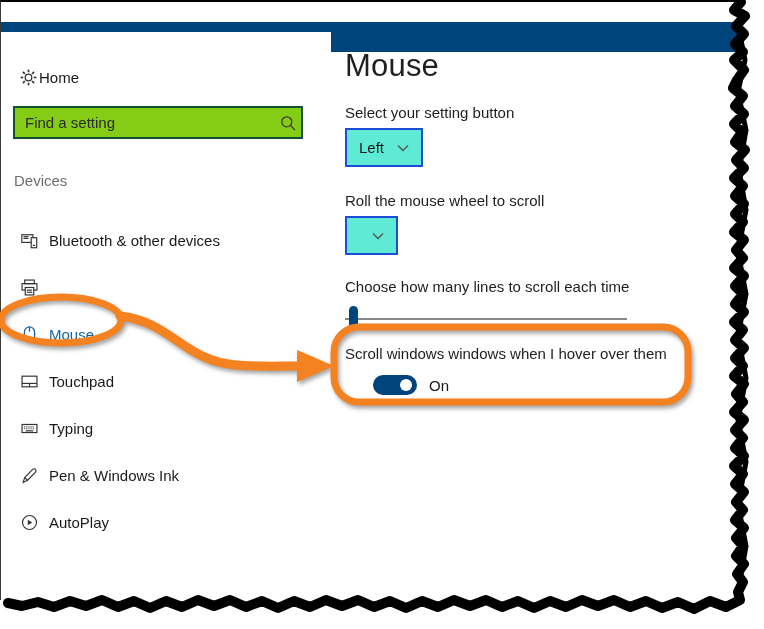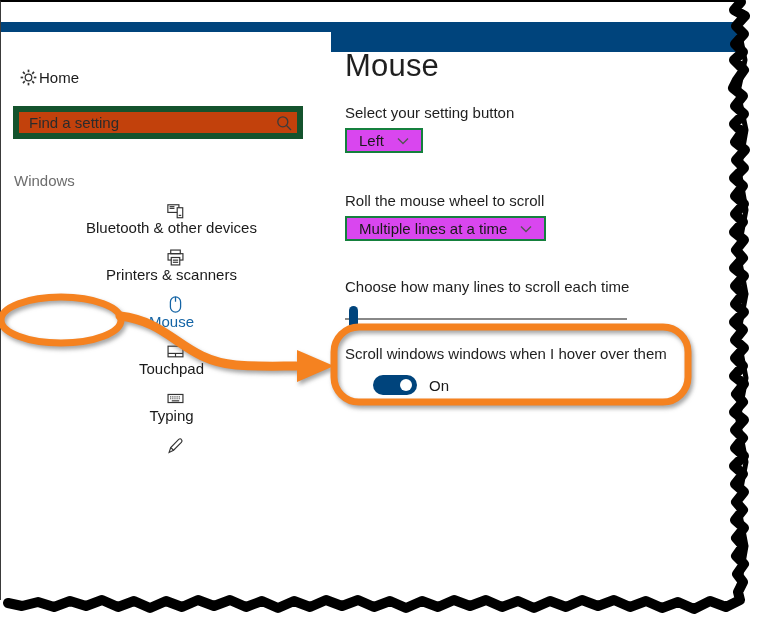--- a/index.html
+++ b/index.html
@@ -17,44 +17,44 @@
     background:#00447c; color:#fff; font-size:12px; line-height:30px; padding-left:30px;margin-top:20px;
   }
 
   
   .sidebar { position:absolute; left:0; top:30px; width:330px; height:560px; background:#fff; }
   .home-row { position:absolute; left:0; top:28px; height:34px; display:flex; align-items:center; cursor:default; }
   .home-row .ico { width:18px; margin-left:19px; text-align:center; }
   .home-row .lbl { margin-left:1px; font-size:15px; }
   .searchbox {
     position:absolute; left:12px; top:74px; width:290px; height:33px;
-    border:6px solid #14532d; background:#c2410c; display:flex; align-items:center;
+    border:2px solid #14532d; background:#84cc16; display:flex; align-items:center;
   }
   .searchbox input {
     border:none; outline:none; flex:1; font-size:15px; padding-left:10px;
     font-family:"Liberation Sans", sans-serif; color:#1a1a1a; background:transparent;
   }
   .searchbox input::placeholder { color:#2b2b2b; opacity:1; }
   .searchbox .mag { width:26px; display:flex; justify-content:center; }
   .section-label { position:absolute; left:13px; top:140px; font-size:15px; color:#6d6d6d; }
   .navlist { position:absolute; left:0; top:170px; width:330px; }
-  .nav-item { height:47px; display:flex; align-items:center; cursor:default;flex-direction:column; }
+  .nav-item { height:47px; display:flex; align-items:flex-end; cursor:default; }
   .nav-item .ico { width:18px; margin-left:19px; display:flex; justify-content:center; }
   .nav-item .lbl { margin-left:11px; font-size:15px; color:#1a1a1a; white-space:nowrap; }
   .nav-item.selected .lbl { color:#1464a5; }
   svg.micon { display:block; }
 
   
   .main { position:absolute; left:344px; top:40px; width:380px; }
   .page-title { position:absolute; left:0; top:6px; font-size:31px; font-weight:300; color:#1f1f1f; letter-spacing:0.2px; }
   .flabel { position:absolute; left:0; font-size:15px; color:#1e1e1e; white-space:nowrap; }
   .lbl-primary { top:62px; }
   .dropdown {
-    position:absolute; left:0; height:25px; border:2px solid #15803d;
-    display:inline-flex; align-items:center; padding:0 12px; font-size:15px; background:#d946ef; white-space:nowrap; cursor:default;
+    position:absolute; left:0; height:39px; border:2px solid #1d4ed8;
+    display:inline-flex; align-items:center; padding:0 12px; font-size:15px; background:#5eead4; white-space:nowrap; cursor:default;
   }
   .dd-primary { top:86px; }
   .dd-wheel { top:174px; }
   .dropdown .chev { margin-left:13px; display:flex; }
   .lbl-wheel { top:150px; }
   .lbl-lines { top:236px; }
   .slider { position:absolute; left:0; top:262px; width:282px; height:26px; }
   .slider .track { position:absolute; left:0; top:14px; width:282px; height:2px; background:#888; }
   .slider .thumb { position:absolute; left:4px; top:2px; width:9px; height:23px; border-radius:4.5px; background:#00447c; cursor:pointer; }
   .lbl-toggle { top:303px; }
@@ -101,21 +101,21 @@
       <div class="searchbox">
         <input type="text" placeholder="Find a setting" style="">
         <span class="mag">
           <svg class="micon" width="16" height="16" viewBox="0 0 16 16" fill="none" stroke="#3b3b3b" stroke-width="1.3">
             <circle cx="6.8" cy="6.8" r="5"></circle>
               <line x1="10.5" y1="10.5" x2="15" y2="15"></line>
           </svg>
         </span>
       </div>
 
-      <div class="section-label">Windows</div>
+      <div class="section-label">Devices</div>
 
       <nav class="navlist">
 
         <div class="nav-item">
           <span class="ico">
             <svg class="micon" width="17" height="17" viewBox="0 0 16 16" fill="none" stroke="#333" stroke-width="1.1">
               <rect x="0.8" y="2.6" width="10.4" height="7.2"></rect>
               <line x1="2.4" y1="4.4" x2="7" y2="4.4"></line>
                 <line x1="2.4" y1="6" x2="7" y2="6"></line>
               <rect x="9.6" y="5.4" width="5.2" height="9.4" fill="#fff"></rect>
@@ -128,21 +128,20 @@
         <div class="nav-item">
           <span class="ico">
             <svg class="micon" width="17" height="17" viewBox="0 0 16 16" fill="none" stroke="#333" stroke-width="1.1">
               <rect x="3.5" y="1" width="9" height="3.4"></rect>
               <rect x="1" y="4.4" width="14" height="6"></rect>
               <rect x="4" y="8" width="8" height="7" fill="#fff"></rect>
               <line x1="5.5" y1="10.5" x2="10.5" y2="10.5"></line>
                 <line x1="5.5" y1="12.5" x2="10.5" y2="12.5"></line>
             </svg>
           </span>
-          <span class="lbl">Printers &amp; scanners</span>
         </div>
 
         <div class="nav-item selected">
           <span class="ico">
             <svg class="micon" width="15" height="17" viewBox="0 0 14 16" fill="none" stroke="#1464a5" stroke-width="1.2">
               <rect x="2.2" y="0.8" width="9.6" height="14.4" rx="4.8"></rect>
               <line x1="7" y1="0.8" x2="7" y2="5.4"></line>
             </svg>
           </span>
           <span class="lbl">Mouse</span>
@@ -171,43 +170,52 @@
           <span class="lbl">Typing</span>
         </div>
 
         <div class="nav-item">
           <span class="ico">
             <svg class="micon" width="17" height="17" viewBox="0 0 16 16" fill="none" stroke="#333" stroke-width="1.1">
               <path d="M2 14.5 L3.5 10 L11 2.2 Q12.5 1 13.6 2.4 Q14.8 3.7 13.5 5 L6.2 12.5 Z"></path>
               <line x1="3.5" y1="10" x2="6.2" y2="12.5"></line>
             </svg>
           </span>
-        </div>
-
+          <span class="lbl">Pen &amp; Windows Ink</span>
+        </div>
+
+        <div class="nav-item">
+          <span class="ico">
+            <svg class="micon" width="17" height="17" viewBox="0 0 16 16" fill="none" stroke="#333" stroke-width="1.1">
+              <circle cx="8" cy="8" r="6.6"></circle>
+              <path d="M6.4 5.4 L10.6 8 L6.4 10.6 Z" fill="#333" stroke="none"></path>
+            </svg>
+          </span>
+          <span class="lbl">AutoPlay</span>
+        </div>
 
 
       </nav>
     </aside>
 
     <main class="main">
       <h1 class="page-title">Mouse</h1>
 
       <div class="flabel lbl-primary">Select your setting button</div>
       <div class="dropdown dd-primary">
         <span>Left</span>
         <span class="chev">
           <svg width="12" height="8" viewBox="0 0 12 8" fill="none" stroke="#555" stroke-width="1.4">
               <polyline points="1,1.5 6,6.5 11,1.5"></polyline>
             </svg>
         </span>
       </div>
 
       <div class="flabel lbl-wheel">Roll the mouse wheel to scroll</div>
       <div class="dropdown dd-wheel">
-        <span>Multiple lines at a time</span>
         <span class="chev">
           <svg width="12" height="8" viewBox="0 0 12 8" fill="none" stroke="#555" stroke-width="1.4">
               <polyline points="1,1.5 6,6.5 11,1.5"></polyline>
             </svg>
         </span>
       </div>
 
       <div class="flabel lbl-lines">Choose how many lines to scroll each time</div>
       <div class="slider">
         <div class="track"></div>

